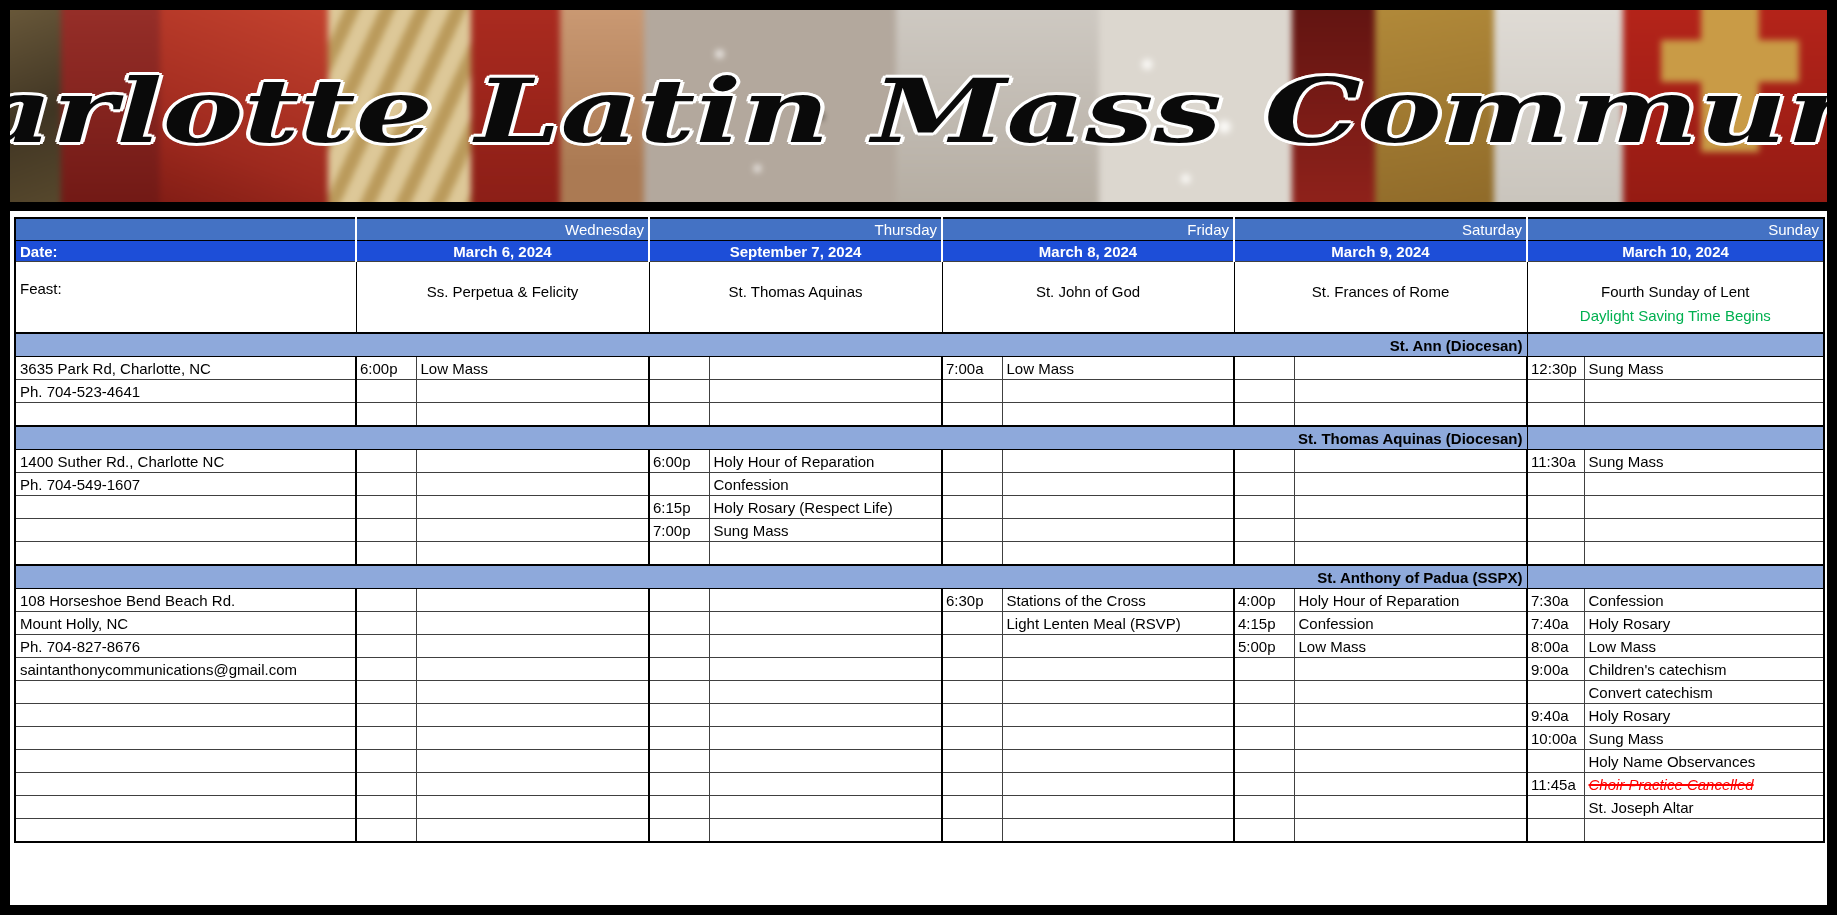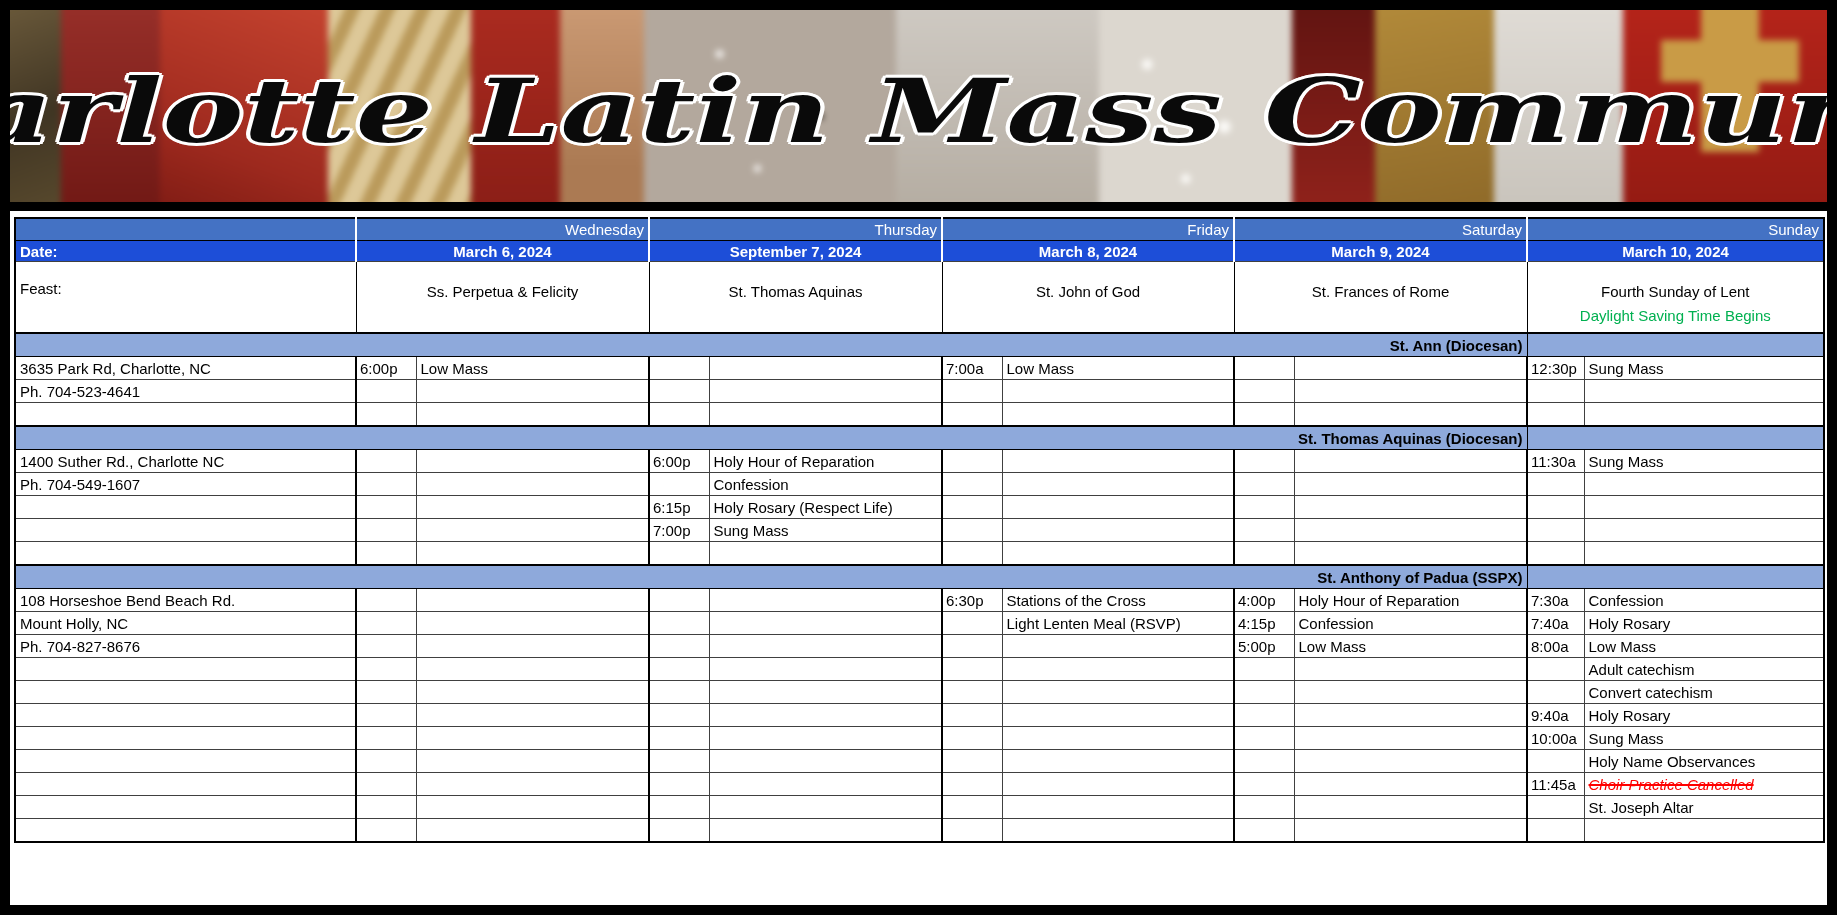--- a/index.html
+++ b/index.html
@@ -294,31 +294,31 @@
             <td class="t"></td>
             <td class="d"></td>
             <td class="t"></td>
             <td class="d"></td>
             <td class="t b">5:00p</td>
             <td class="d b">Low Mass</td>
             <td class="t b tr-right">8:00a</td>
             <td class="d b">Low Mass</td>
           </tr>
           <tr>
-            <td></td>
-            <td class="t"></td>
-            <td class="d"></td>
-            <td class="t"></td>
-            <td class="d"></td>
-            <td class="t"></td>
-            <td class="d"></td>
-            <td class="t"></td>
-            <td class="d"></td>
-            <td class="t tr-right"></td>
-            <td class="d">Adult catechism</td>
+            <td>saintanthonycommunications@gmail.com</td>
+            <td class="t"></td>
+            <td class="d"></td>
+            <td class="t"></td>
+            <td class="d"></td>
+            <td class="t"></td>
+            <td class="d"></td>
+            <td class="t"></td>
+            <td class="d"></td>
+            <td class="t tr-right">9:00a</td>
+            <td class="d">Children's catechism</td>
           </tr>
           <tr>
             <td></td>
             <td class="t"></td>
             <td class="d"></td>
             <td class="t"></td>
             <td class="d"></td>
             <td class="t"></td>
             <td class="d"></td>
             <td class="t"></td>

